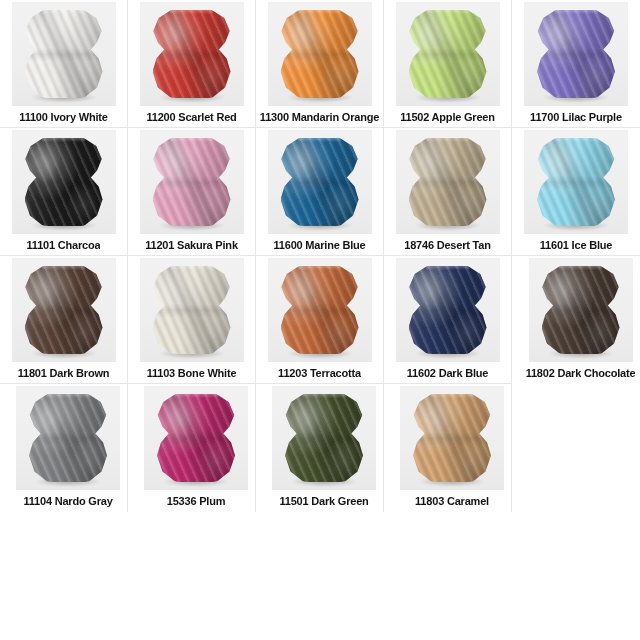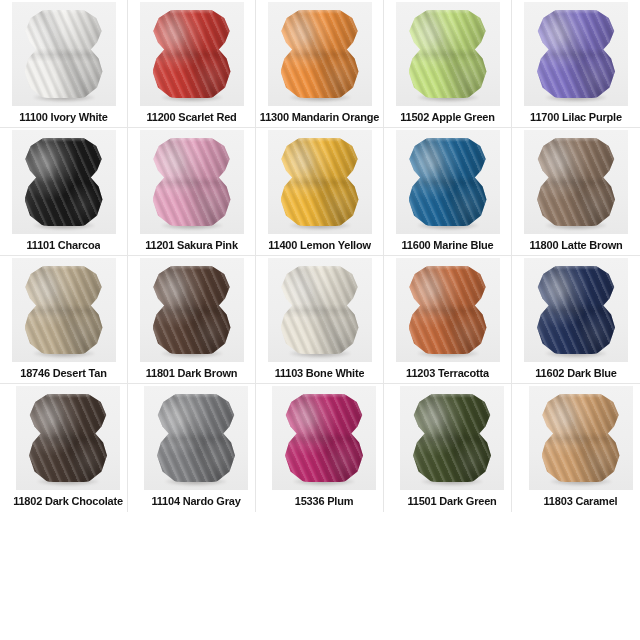--- a/index.html
+++ b/index.html
@@ -288,72 +288,59 @@
             <div class="rim"></div>
           </div>
         </div>
       </div>
       <div class="swatch-label">11201 Sakura Pink</div>
     </div>
     <div class="swatch-cell">
       <div class="photo">
         <div class="vase-wrap">
           <div class="vase-shadow"></div>
-          <div class="vase" style="--c: #f0b739;">
-            <div class="twist-band"></div>
-            <div class="waist"></div>
-            <div class="rim"></div>
-          </div>
-        </div>
-      </div>
-      <div class="swatch-label">11400 Lemon Yellow</div>
-    </div>
-    <div class="swatch-cell">
-      <div class="photo">
-        <div class="vase-wrap">
-          <div class="vase-shadow"></div>
           <div class="vase" style="--c: #1c6496;">
             <div class="twist-band"></div>
             <div class="waist"></div>
             <div class="rim"></div>
           </div>
         </div>
       </div>
       <div class="swatch-label">11600 Marine Blue</div>
     </div>
     <div class="swatch-cell">
       <div class="photo">
         <div class="vase-wrap">
           <div class="vase-shadow"></div>
-          <div class="vase" style="--c: #8e7663;">
-            <div class="twist-band"></div>
-            <div class="waist"></div>
-            <div class="rim"></div>
-          </div>
-        </div>
-      </div>
-      <div class="swatch-label">11800 Latte Brown</div>
-    </div>
-    <div class="swatch-cell">
-      <div class="photo">
-        <div class="vase-wrap">
-          <div class="vase-shadow"></div>
           <div class="vase" style="--c: #bdad90;">
             <div class="twist-band"></div>
             <div class="waist"></div>
             <div class="rim"></div>
           </div>
         </div>
       </div>
       <div class="swatch-label">18746 Desert Tan</div>
     </div>
     <div class="swatch-cell">
       <div class="photo">
         <div class="vase-wrap">
           <div class="vase-shadow"></div>
+          <div class="vase" style="--c: #8fd8ec;">
+            <div class="twist-band"></div>
+            <div class="waist"></div>
+            <div class="rim"></div>
+          </div>
+        </div>
+      </div>
+      <div class="swatch-label">11601 Ice Blue</div>
+    </div>
+    <div class="swatch-cell">
+      <div class="photo">
+        <div class="vase-wrap">
+          <div class="vase-shadow"></div>
           <div class="vase" style="--c: #5a4236;">
             <div class="twist-band"></div>
             <div class="waist"></div>
             <div class="rim"></div>
           </div>
         </div>
       </div>
       <div class="swatch-label">11801 Dark Brown</div>
     </div>
     <div class="swatch-cell">

